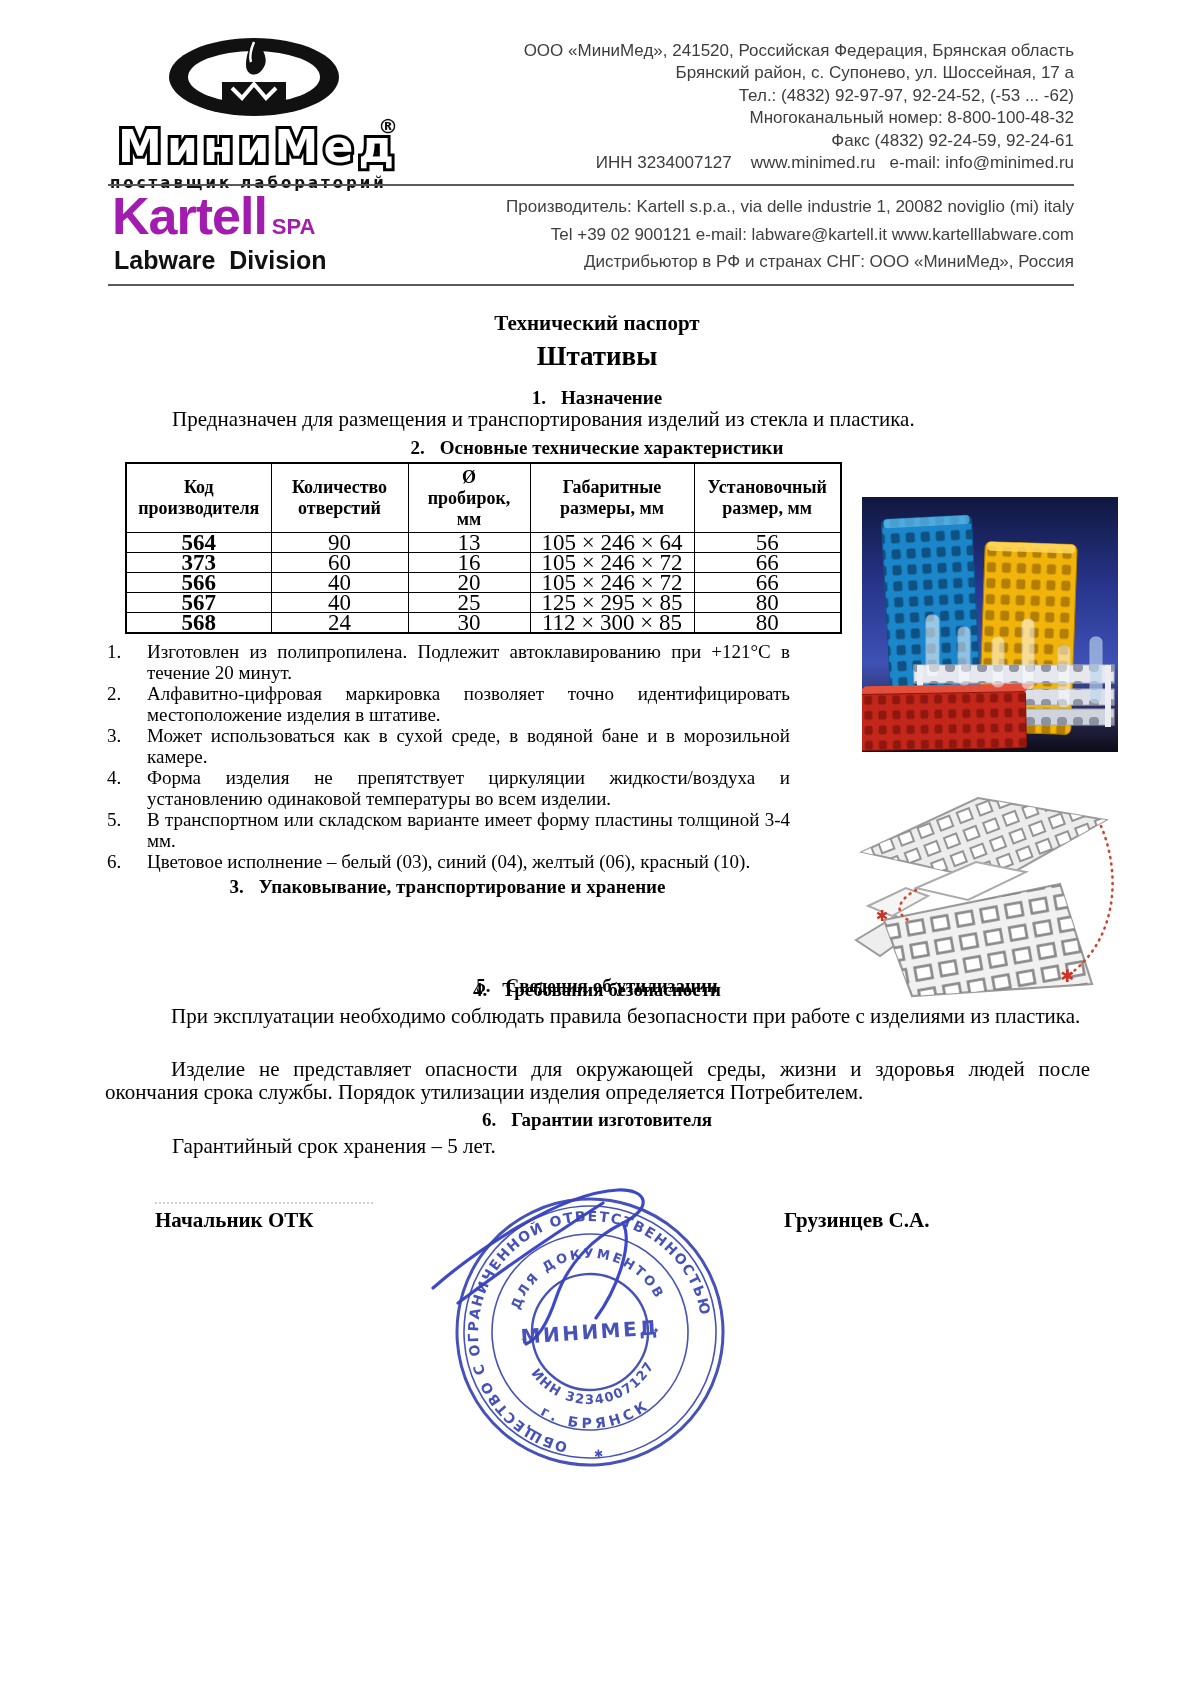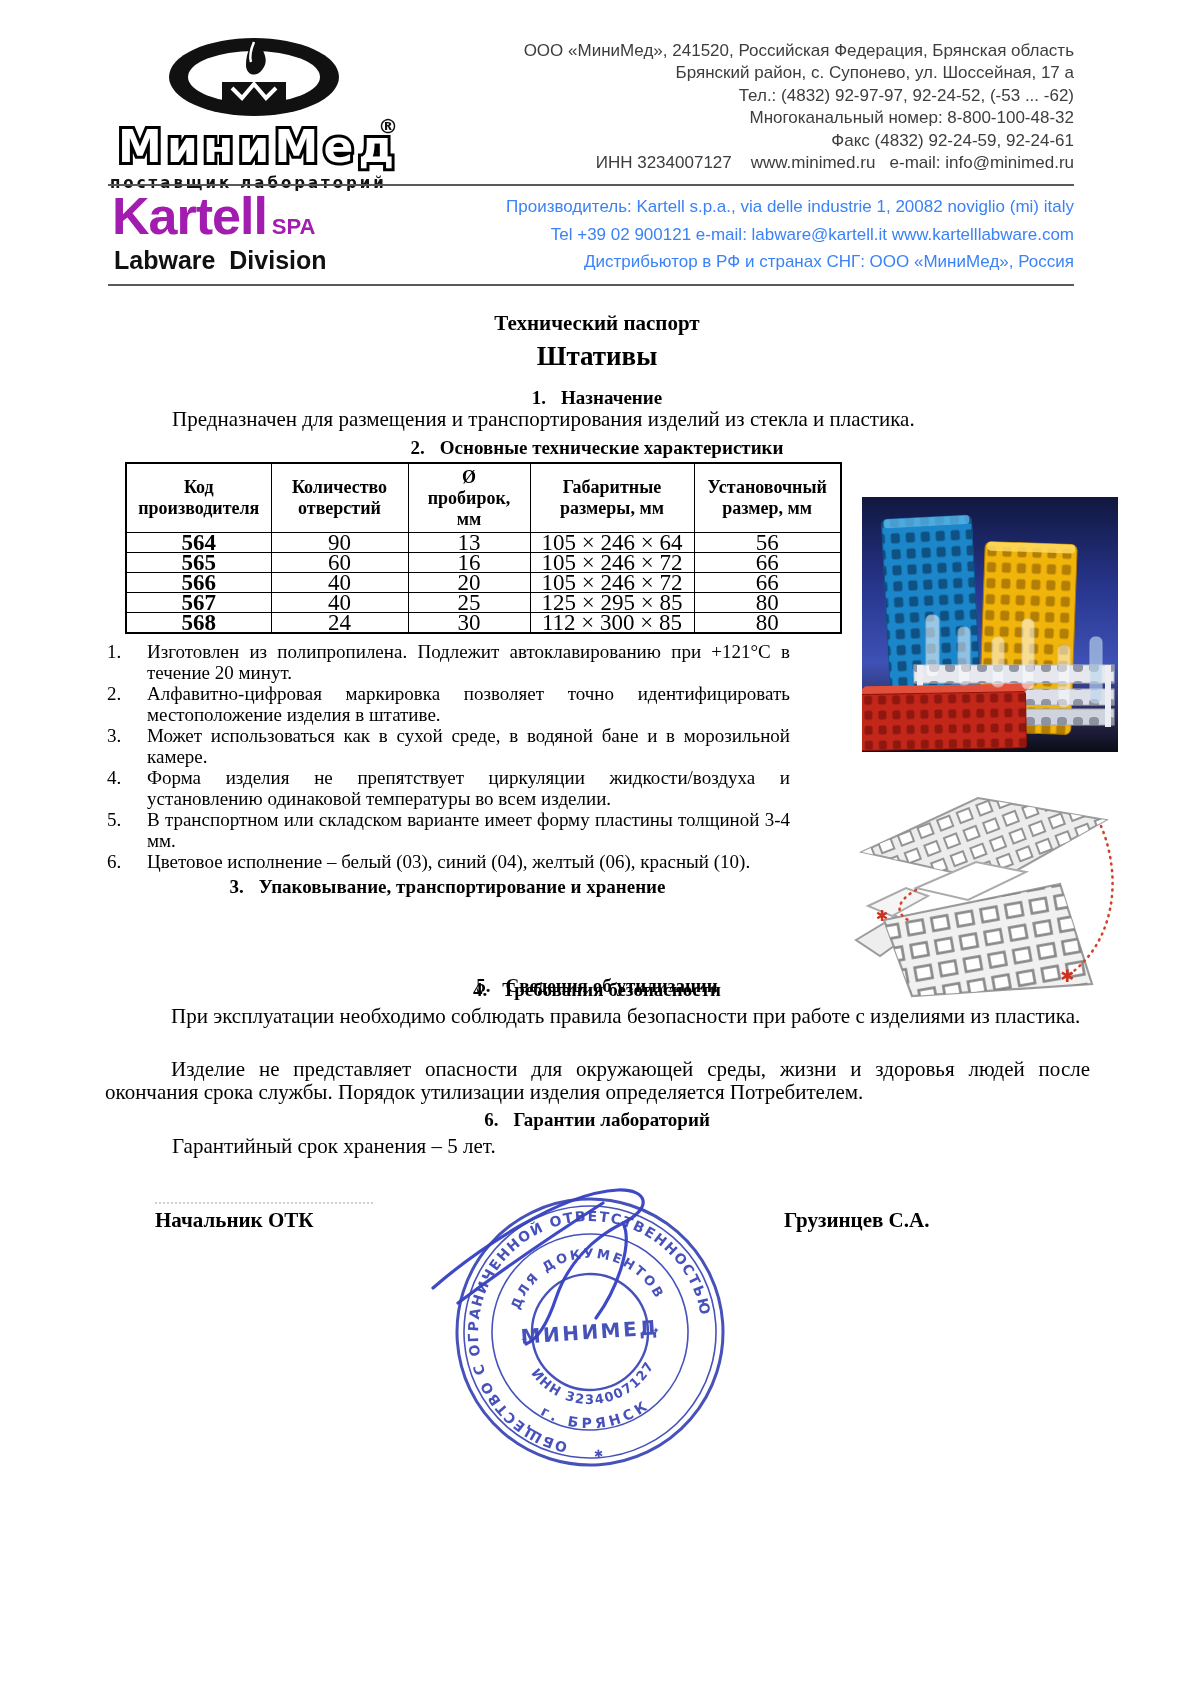--- a/index.html
+++ b/index.html
@@ -22,21 +22,21 @@
   .rule{position:absolute;left:108px;width:966px;border-top:2px solid #5a5a5a;}
   .rule-1{top:184px;}
   .rule-2{top:284px;}
 
   .kartell-name{position:absolute;left:112px;top:190px;font-family:"Liberation Sans",sans-serif;
             font-weight:bold;color:#a21caf;font-size:52px;letter-spacing:-1px;line-height:1;}
   .kartell-name .spa{font-size:22px;letter-spacing:0;margin-left:5px;}
   .kartell-division{position:absolute;left:114px;top:246px;font-family:"Liberation Sans",sans-serif;
             font-weight:bold;font-size:25px;color:#111;white-space:pre;}
   .kartell-lines{position:absolute;right:126px;top:193px;text-align:right;
-            font-family:"Liberation Sans",sans-serif;font-size:17px;color:#3b82f6;line-height:27.6px;}
+            font-family:"Liberation Sans",sans-serif;font-size:17px;color:#404040;line-height:27.6px;}
 
   
   .centered-block{position:absolute;left:118px;width:958px;text-align:center;}
   .doc-title{top:311px;font-size:21px;font-weight:bold;}
   .doc-product{top:341px;font-size:27px;font-weight:bold;}
   .sec-heading{font-size:19px;font-weight:bold;}
   .sec-heading .num{margin-right:15px;}
   .h-s1{top:387px;}
   .h-s2{top:437px;}
   .h-s3{position:absolute;left:105px;width:685px;text-align:center;top:876px;}
@@ -158,21 +158,21 @@
     </thead>
     <tbody>
       <tr>
         <td class="code">564</td>
         <td>90</td>
         <td>13</td>
         <td>105 × 246 × 64</td>
         <td>56</td>
       </tr>
       <tr>
-        <td class="code">565</td>
+        <td class="code">373</td>
         <td>60</td>
         <td>16</td>
         <td>105 × 246 × 72</td>
         <td>66</td>
       </tr>
       <tr>
         <td class="code">566</td>
         <td>40</td>
         <td>20</td>
         <td>105 × 246 × 72</td>
@@ -318,21 +318,21 @@
     <span class="num">4.</span><span>Требования безопасности</span>
   </div>
   <div class="body-line s4-body">При эксплуатации необходимо соблюдать правила безопасности при работе с изделиями из пластика.</div>
 
   <div class="centered-block sec-heading h-s5">
     <span class="num">5.</span><span>Сведения об утилизации</span>
   </div>
   <div class="body-line s5-body">Изделие не представляет опасности для окружающей среды, жизни и здоровья людей после окончания срока службы.  Порядок утилизации изделия определяется  Потребителем.</div>
 
   <div class="centered-block sec-heading h-s6">
-    <span class="num">6.</span><span>Гарантии лабораторий</span>
+    <span class="num">6.</span><span>Гарантии изготовителя</span>
   </div>
   <div class="body-line s6-body">Гарантийный срок хранения – 5 лет.</div>
 
   <div class="sig-title">
     <span class="dots"></span>
     <span>Начальник ОТК</span>
   </div>
   <div class="sig-name">Грузинцев С.А.</div>
 
   <svg class="signature" width="250" height="190" viewBox="0 0 250 190">

